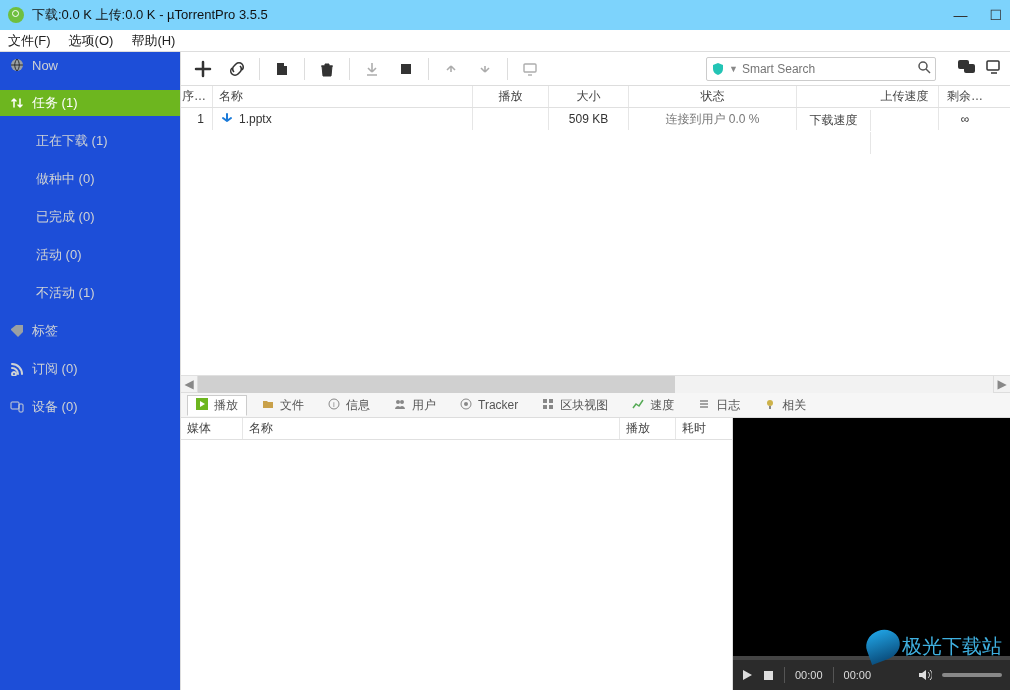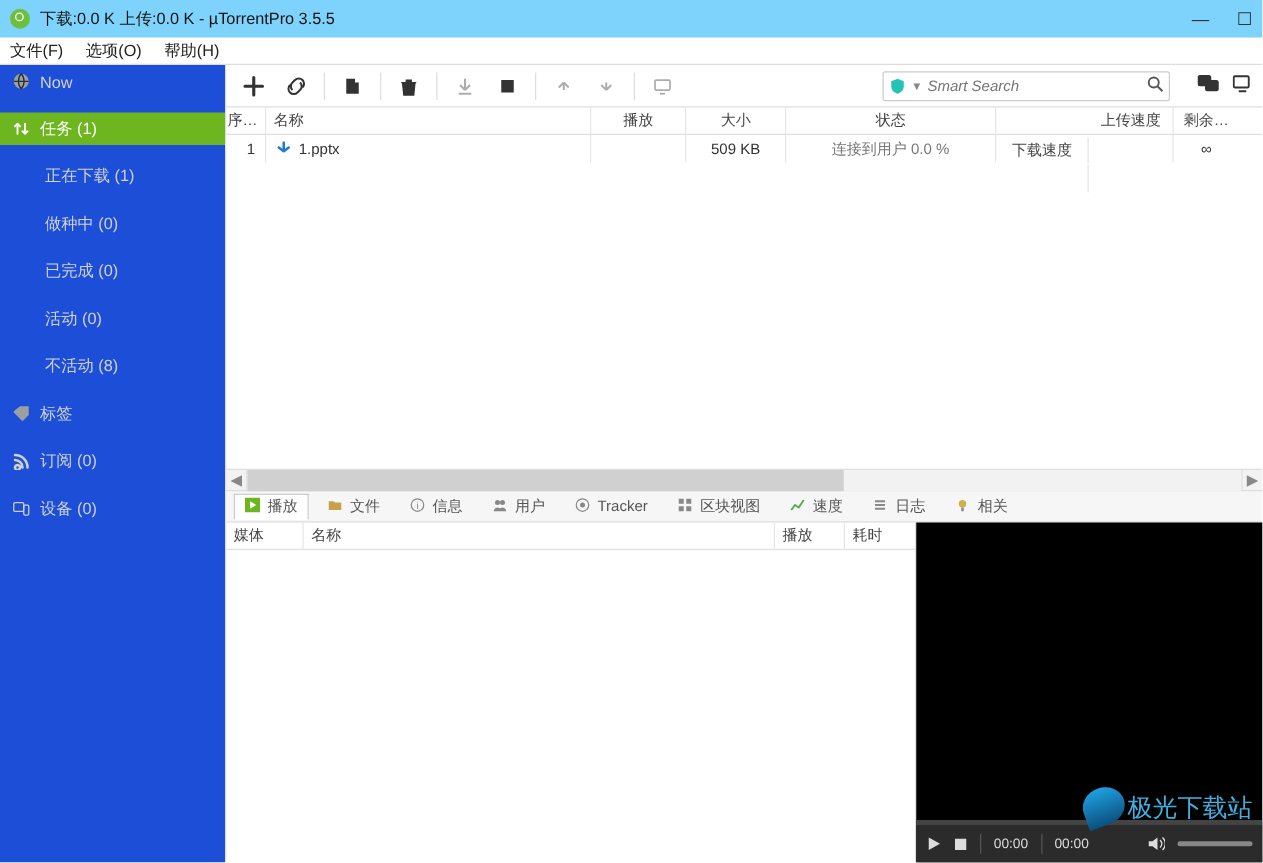--- a/index.html
+++ b/index.html
@@ -26,21 +26,21 @@
 
   
   .content { flex:1; display:flex; flex-direction:column; border-left:1px solid #ddd; }
 
   
   .toolbar { height:34px; display:flex; align-items:center; padding:0 8px; gap:6px; border-bottom:1px solid #ddd; }
   .toolbar .btn { width:28px; height:26px; display:flex; align-items:center; justify-content:center; border-radius:2px; cursor:pointer; }
   .toolbar .sep { width:1px; height:22px; background:#ddd; margin:0 2px; }
   .toolbar .spacer { flex:1; }
   .search { display:flex; align-items:center; width:230px; height:24px; border:1px solid #ccc; border-radius:2px; padding:0 4px; gap:4px; }
-  .search input { flex:1; border:none; outline:none; font-size:12px; font-style:italic; color:#999; background:transparent; }
+  .search input { flex:1; border:none; outline:none; font-size:12px; color:#999; background:transparent; }
   .search .shield { width:14px; height:14px; }
   .toolbar-right { display:flex; gap:10px; margin-left:16px; }
 
   
   .thead { display:flex; height:22px; align-items:center; border-bottom:1px solid #e0e0e0; font-size:12px; color:#444; }
   .col { padding:0 6px; border-right:1px solid #e6e6e6; height:100%; display:flex; align-items:center;}
   .c-ord { width:32px; justify-content:flex-end; }
   .c-name { width:260px; }
   .c-play { width:76px; justify-content:center; }
   .c-size { width:80px; justify-content:center; }
@@ -130,21 +130,21 @@
     <div class="side-item level2">
         <span>做种中 (0)</span>
       </div>
     <div class="side-item level2">
         <span>已完成 (0)</span>
       </div>
     <div class="side-item level2">
         <span>活动 (0)</span>
       </div>
     <div class="side-item level2">
-        <span>不活动 (8)</span>
+        <span>不活动 (1)</span>
       </div>
     <div class="side-item">
       <span class="ic">
         <svg width="14" height="14" viewBox="0 0 14 14">
             <path d="M1 5l5-4h7v7l-5 5-7-7z" fill="#9aa0a3"></path>
           </svg>
       </span>
       <span>标签</span>
     </div>
     <div class="side-item">

